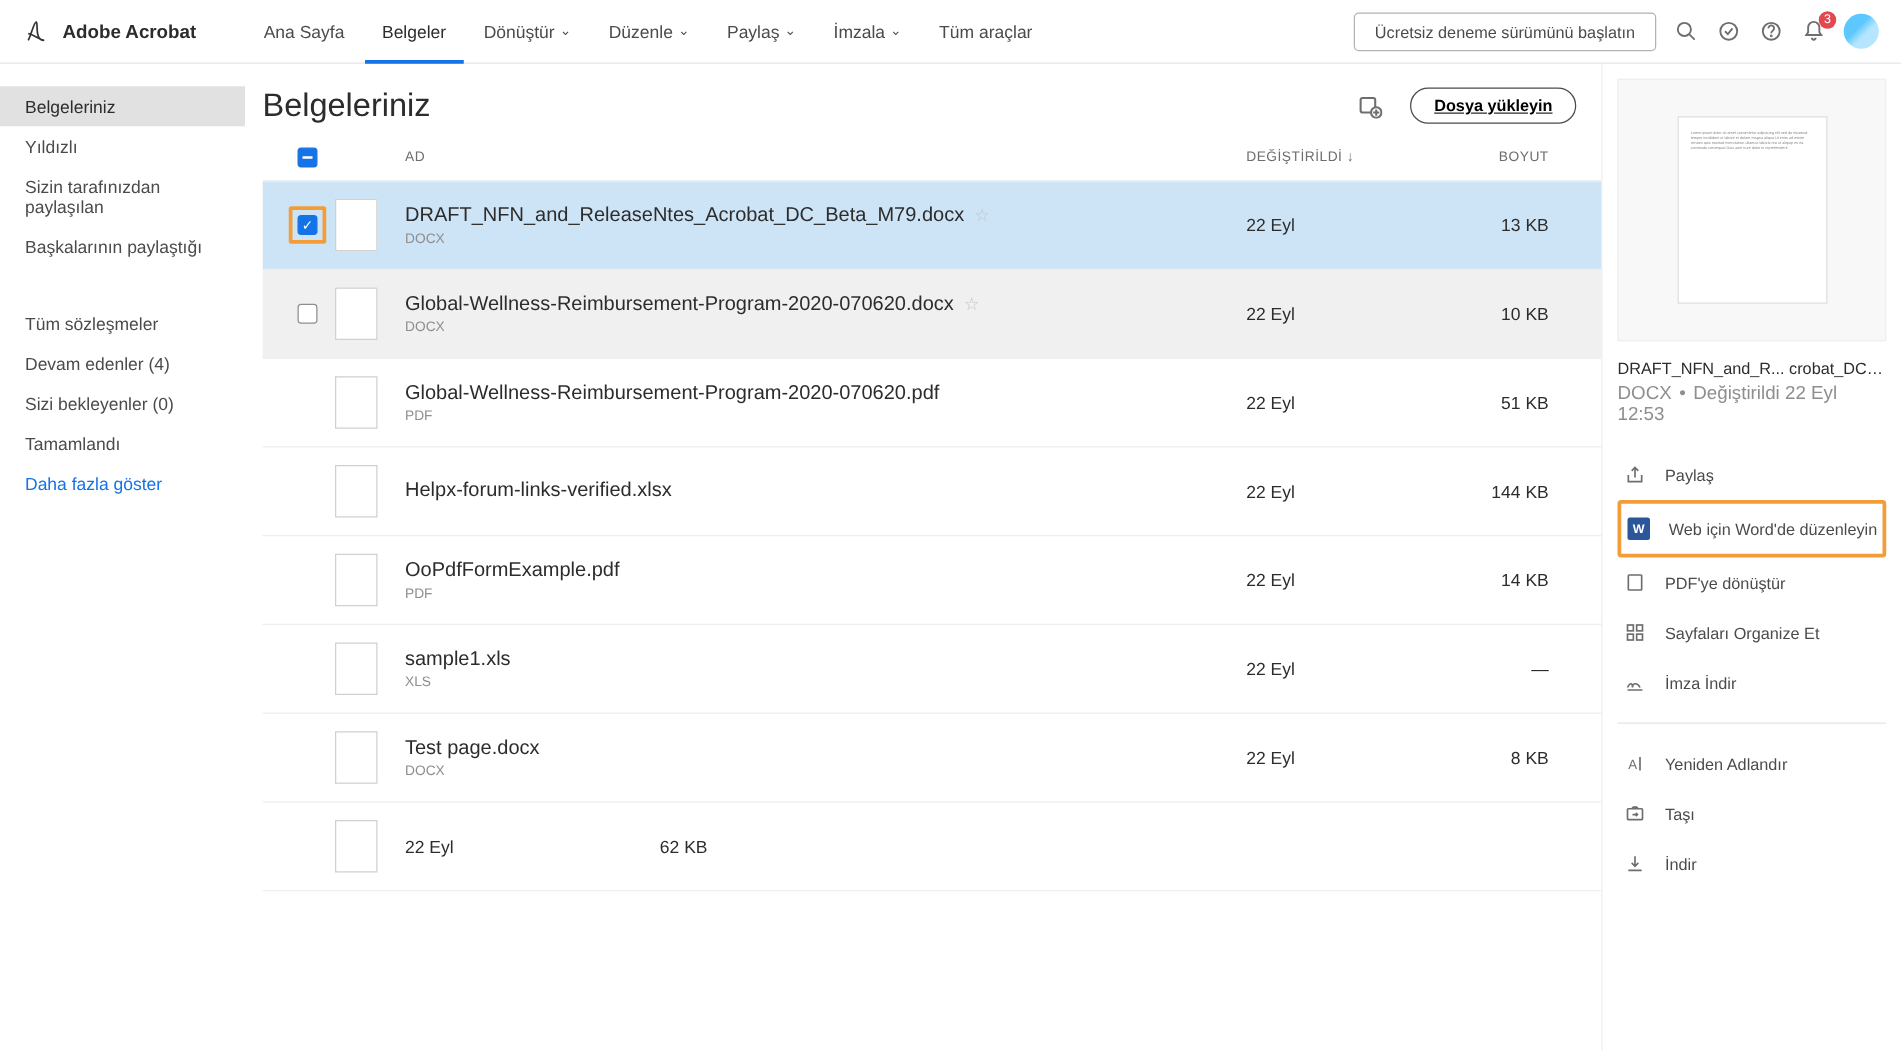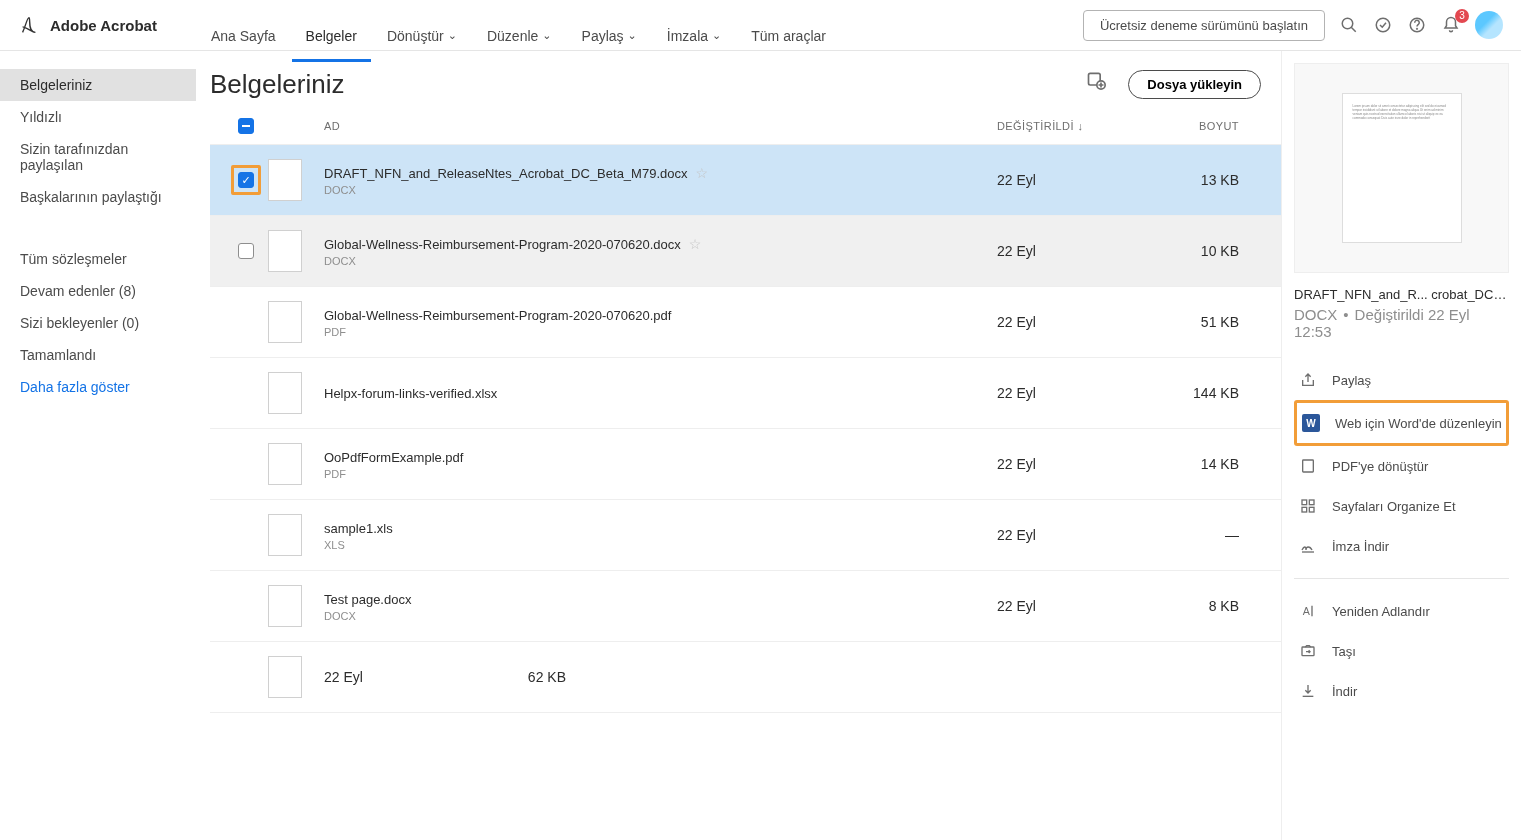--- a/index.html
+++ b/index.html
@@ -2,58 +2,58 @@
 <html><head>
 <meta charset="utf-8">
 <style>
 * { margin:0; padding:0; box-sizing:border-box; font-family: "Segoe UI", Arial, sans-serif; }
 body { background:#fff; color:#2c2c2c; font-size:14px; overflow:hidden; }
 .topbar { height:51px; border-bottom:1px solid #e5e5e5; display:flex; align-items:center; padding:0 18px; gap:10px; }
 .logo-wrap { display:flex; align-items:center; gap:10px; }
 .logo-wrap svg { width:22px; height:22px; }
 .app-name { font-weight:600; font-size:15px; }
 .main-nav { display:flex; align-items:center; height:100%; margin-left:30px; gap:2px; }
-.nav-item { padding:0 14px; height:100%; display:flex; align-items:center; color:#4b4b4b; cursor:pointer; border-bottom:3px solid transparent; position:relative; top:12px; }
+.nav-item { padding:0 14px; height:100%; display:flex; align-items:center; color:#4b4b4b; cursor:pointer; border-bottom:3px solid transparent; position:relative; top:1px; }
 .nav-item.active { border-bottom-color:#1473e6; color:#2c2c2c; font-weight:500; }
 .nav-item .chev { margin-left:4px; font-size:11px; }
 .top-right { margin-left:auto; display:flex; align-items:center; gap:14px; }
 .trial-btn { border:1px solid #b3b3b3; border-radius:4px; padding:7px 16px; font-size:13px; color:#4b4b4b; cursor:pointer; background:#fff; }
 .icon-btn { width:20px; height:20px; display:flex; align-items:center; justify-content:center; color:#6e6e6e; cursor:pointer; }
 .avatar { width:28px; height:28px; border-radius:50%; background:linear-gradient(135deg,#5cc8ff 40%,#b5e5ff 60%); }
 .badge-wrap { position:relative; }
 .badge { position:absolute; top:-6px; right:-8px; background:#e34850; color:#fff; border-radius:8px; font-size:10px; padding:0 4px; line-height:14px; min-width:14px; text-align:center; }
 
 .shell { display:flex; height:calc(100vh - 51px); }
 .sidebar { width:196px; padding:18px 0; }
 .side-item { padding:8px 20px; color:#4b4b4b; cursor:pointer; }
 .side-item.active { background:#e1e1e1; color:#2c2c2c; font-weight:500; }
 .side-item.link { color:#1473e6; }
 .side-gap { height:30px; }
 
 .main { flex:1; padding:18px 0 0 14px; display:flex; flex-direction:column; min-width:0; }
 .main-header { display:flex; align-items:center; padding-right:20px; margin-bottom:18px; }
 .page-title { font-size:26px; font-weight:400; }
-.header-actions { margin-left:auto; display:flex; align-items:flex-start; gap:22px; }
+.header-actions { margin-left:auto; display:flex; align-items:center; gap:22px;text-decoration:underline; }
 .upload-btn { border:1px solid #4b4b4b; border-radius:16px; padding:6px 18px; font-size:13px; font-weight:600; cursor:pointer; background:#fff; }
 
 .table-head { display:flex; align-items:center; padding:0 14px 10px 14px; color:#6e6e6e; font-size:11px; letter-spacing:0.4px; }
 .col-check { width:44px; display:flex; justify-content:center; }
 .col-thumb { width:56px; }
 .col-name { flex:1; }
 .col-mod { width:180px; }
 .col-size { width:90px; text-align:right; padding-right:28px; }
 
 .file-list { flex:1; overflow-y:auto; border-top:1px solid #eee; position:relative; }
 .file-list::-webkit-scrollbar { width:8px; }
 .file-list::-webkit-scrollbar-thumb { background:#c7c7c7; border-radius:4px; }
 .row { display:flex; align-items:center; padding:14px; border-bottom:1px solid #eee; min-height:62px; }
 .row.selected { background:#cde4f7; }
 .row.hover { background:#f0f0f0; }
 .thumb { width:34px; height:42px; border:1px solid #d0d0d0; background:#fff; display:flex; align-items:center; justify-content:center; font-size:9px; color:#888; }
-.fname { font-size:13px; color:#2c2c2c;margin-top:13px; }
+.fname { font-size:16px; color:#2c2c2c;margin-top:13px; }
 .ftype { font-size:11px; color:#8e8e8e; margin-top:3px; }
 .star { color:#c4c4c4; margin-left:8px; font-size:14px; }
 .checkbox { width:16px; height:16px; border:1px solid #8e8e8e; border-radius:3px; background:#fff; display:flex; align-items:center; justify-content:center; cursor:pointer; }
 .checkbox.checked { background:#1473e6; border-color:#1473e6; color:#fff; font-size:11px; }
 .checkbox.indet { background:#1473e6; border-color:#1473e6; }
 .checkbox.indet::after { content:""; display:block; width:8px; height:2px; background:#fff; }
 .check-highlight { border:3px solid #f29d38; padding:4px; border-radius:2px; }
 
 .details { width:240px; border-left:1px solid #eee; padding:12px 12px; display:flex; flex-direction:column; }
 .preview { height:210px; background:#f8f8f8; border:1px solid #eee; display:flex; align-items:center; justify-content:center; margin-bottom:14px; }
@@ -138,21 +138,21 @@
 </div>
 
 <div class="shell">
   <div class="sidebar">
     <div class="side-item active">Belgeleriniz</div>
     <div class="side-item">Yıldızlı</div>
     <div class="side-item">Sizin tarafınızdan paylaşılan</div>
     <div class="side-item">Başkalarının paylaştığı</div>
     <div class="side-gap"></div>
     <div class="side-item">Tüm sözleşmeler</div>
-    <div class="side-item">Devam edenler (8)</div>
+    <div class="side-item">Devam edenler (4)</div>
     <div class="side-item">Sizi bekleyenler (0)</div>
     <div class="side-item">Tamamlandı</div>
     <div class="side-item link">Daha fazla göster</div>
   </div>
 
   <div class="main">
     <div class="main-header">
       <div class="page-title">Belgeleriniz</div>
       <div class="header-actions">
         <div class="icon-btn">

